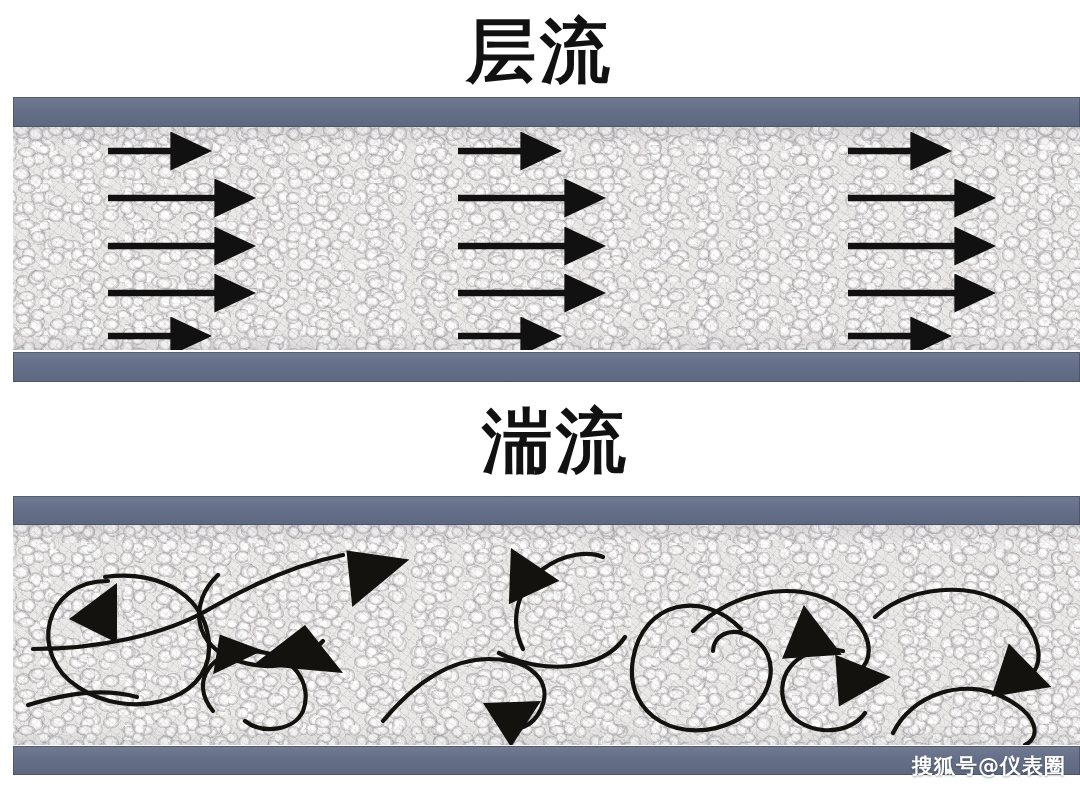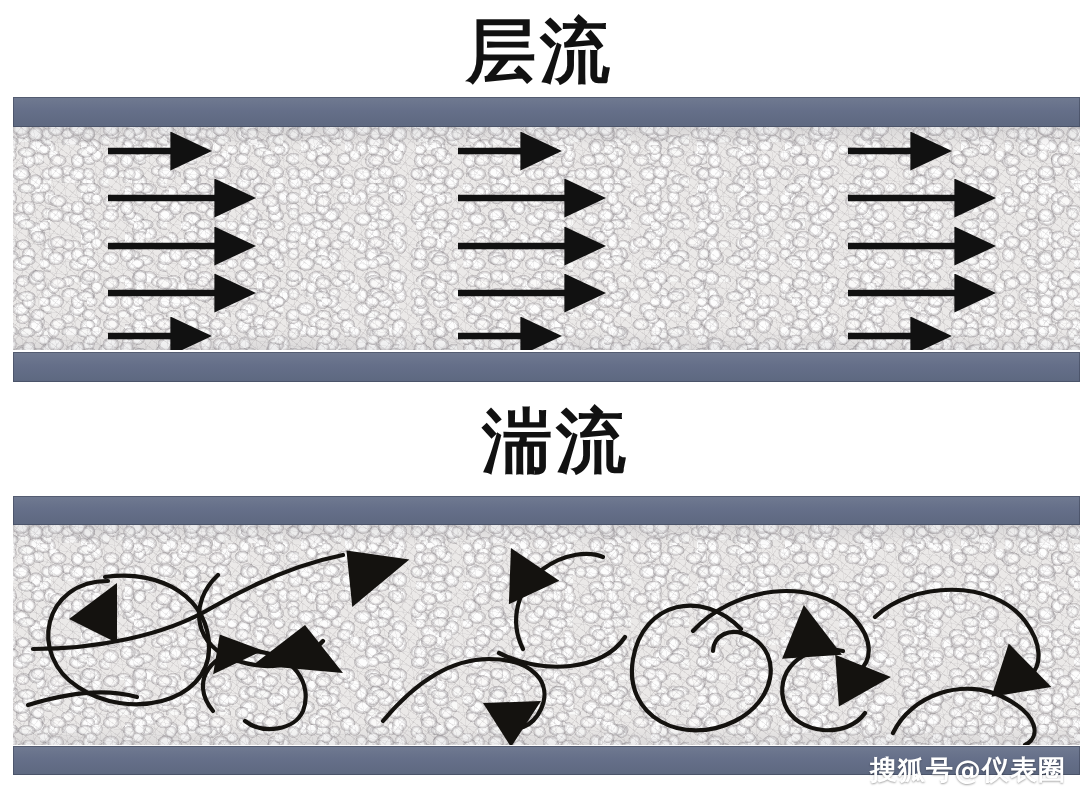--- a/index.html
+++ b/index.html
@@ -123,21 +123,21 @@
     height: 100%;
     overflow: visible;
   }
 
   
   #watermark {
     position: absolute;
     right: 14px;
     top: 752px;
     font-family: "DejaVu Sans", "Liberation Sans", sans-serif;
-    font-size: 27px;
+    font-size: 21px;
     font-weight: 700;
     color: #ffffff;
     letter-spacing: 1px;
     text-shadow: 0 1px 2px rgba(0,0,0,0.35);
     user-select: none;
     white-space: nowrap;
   }
 </style>
 </head>
 <body>

